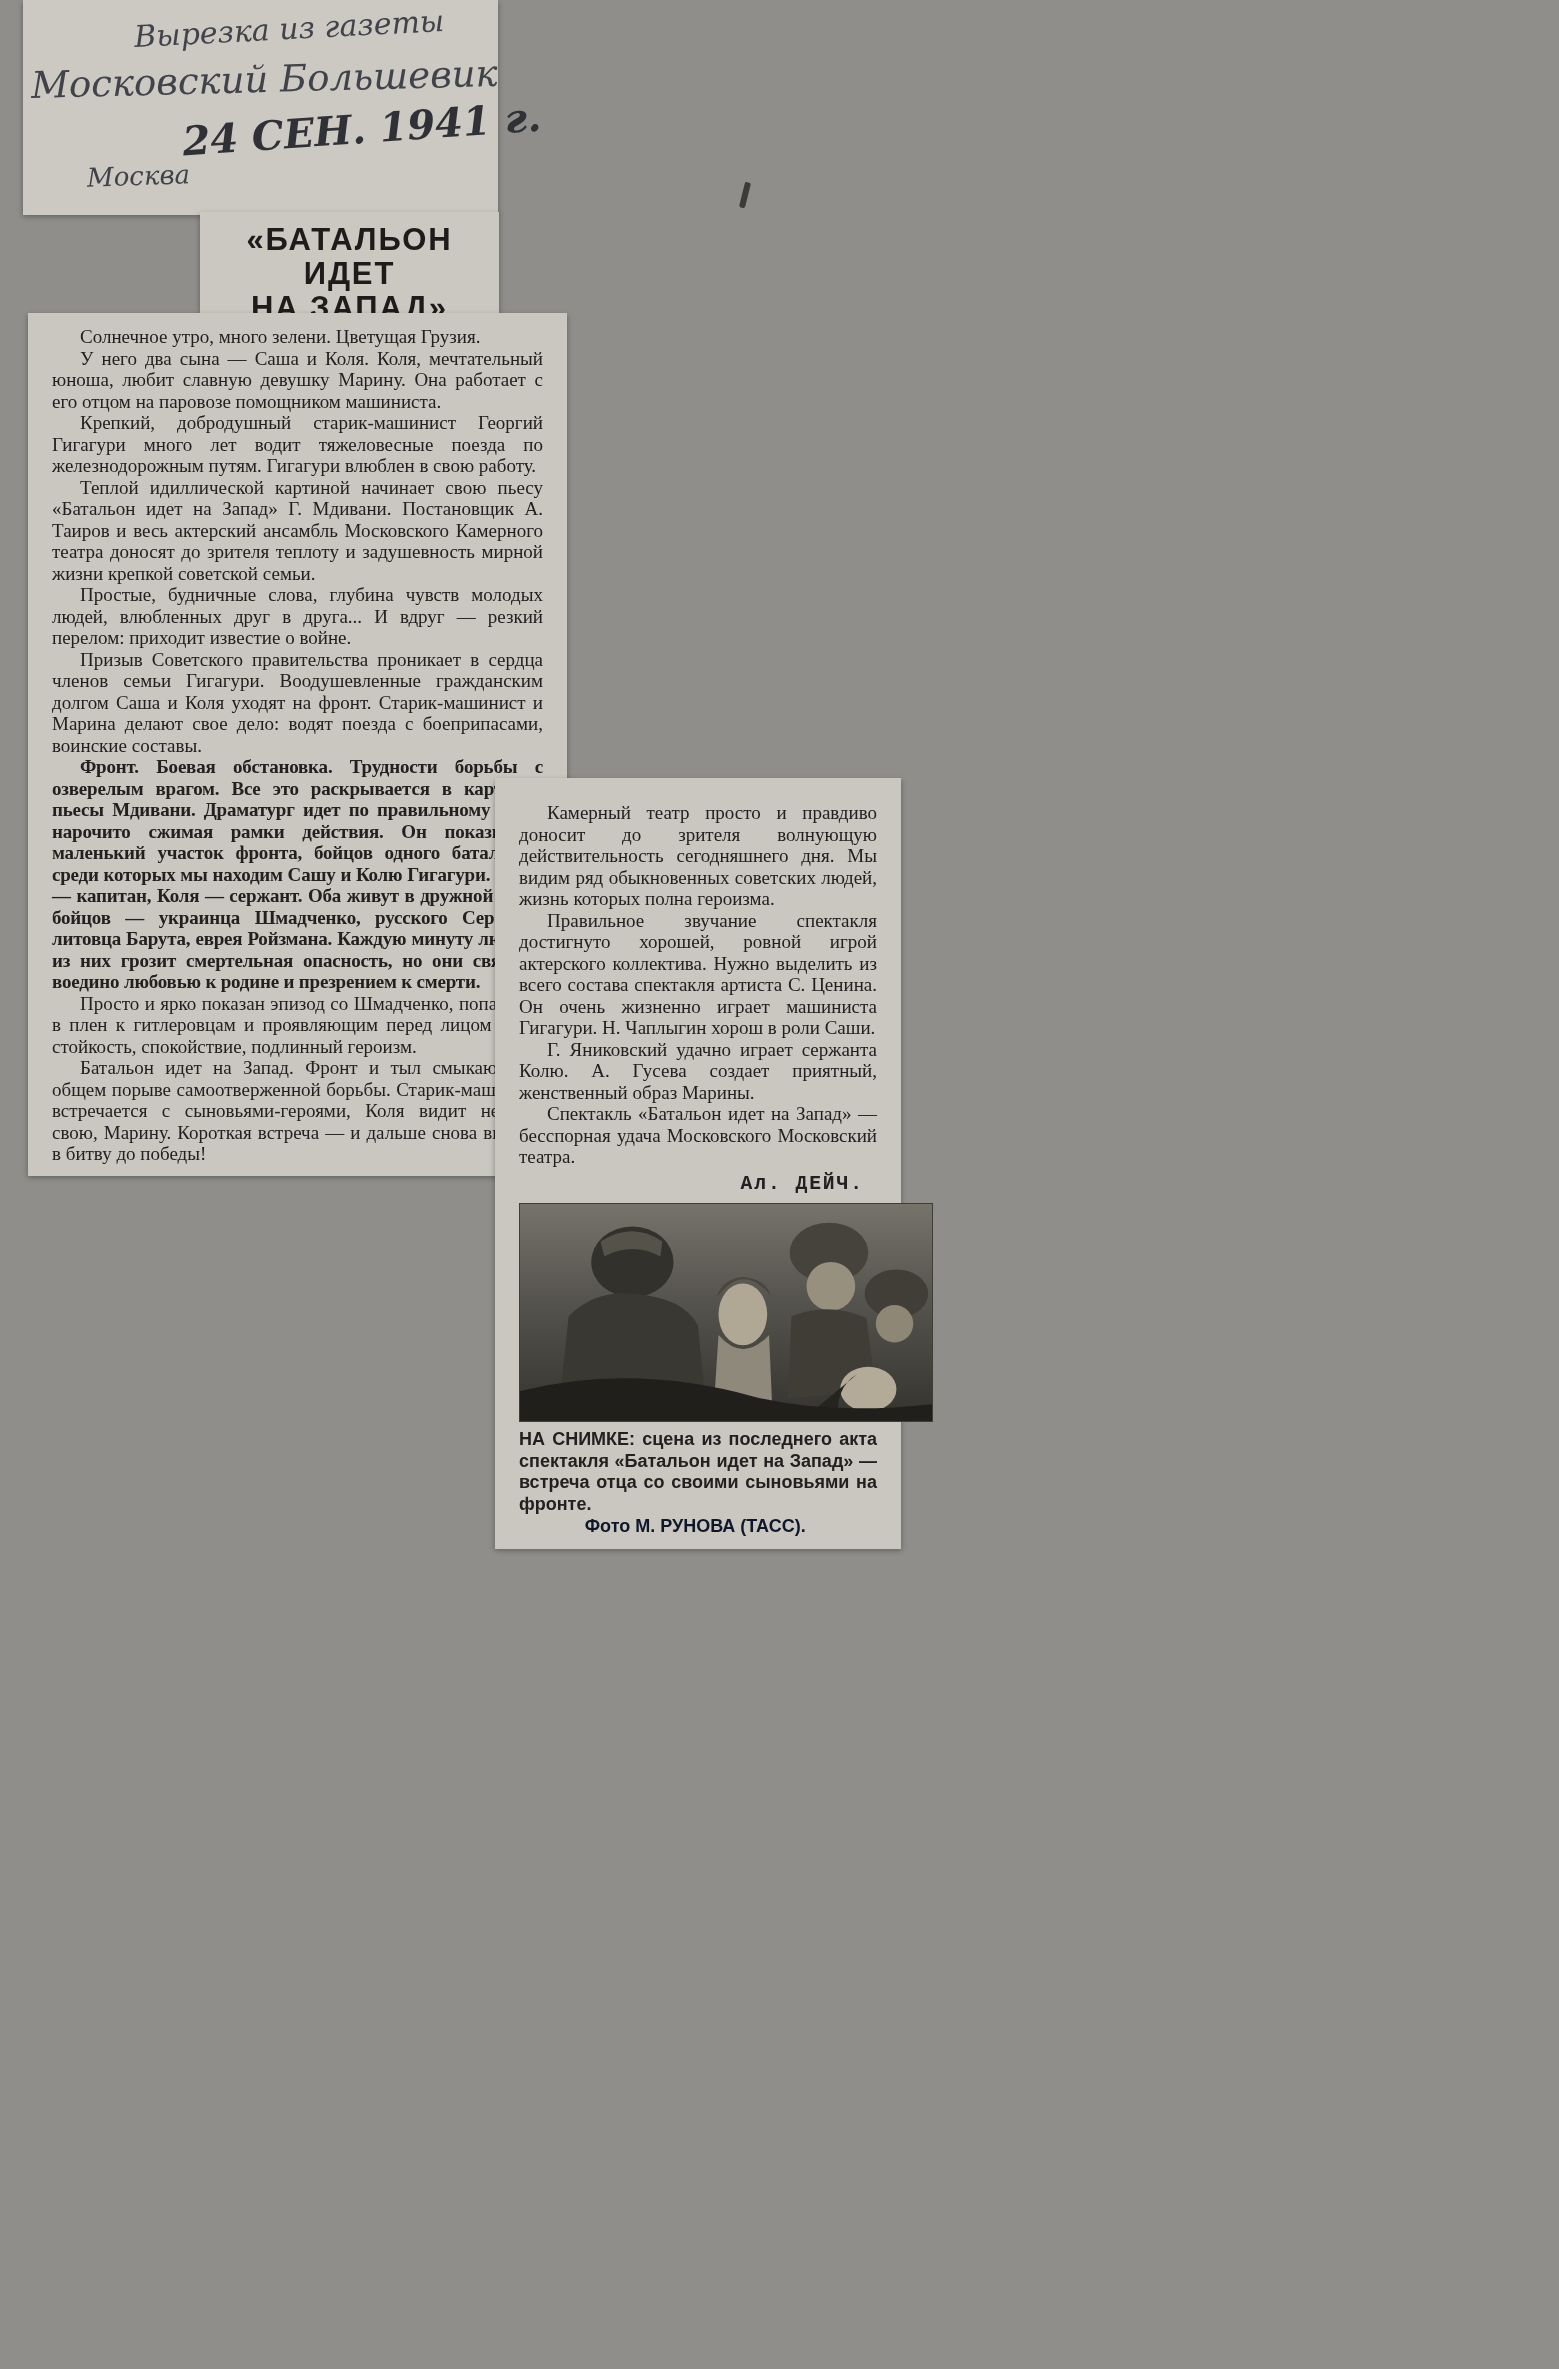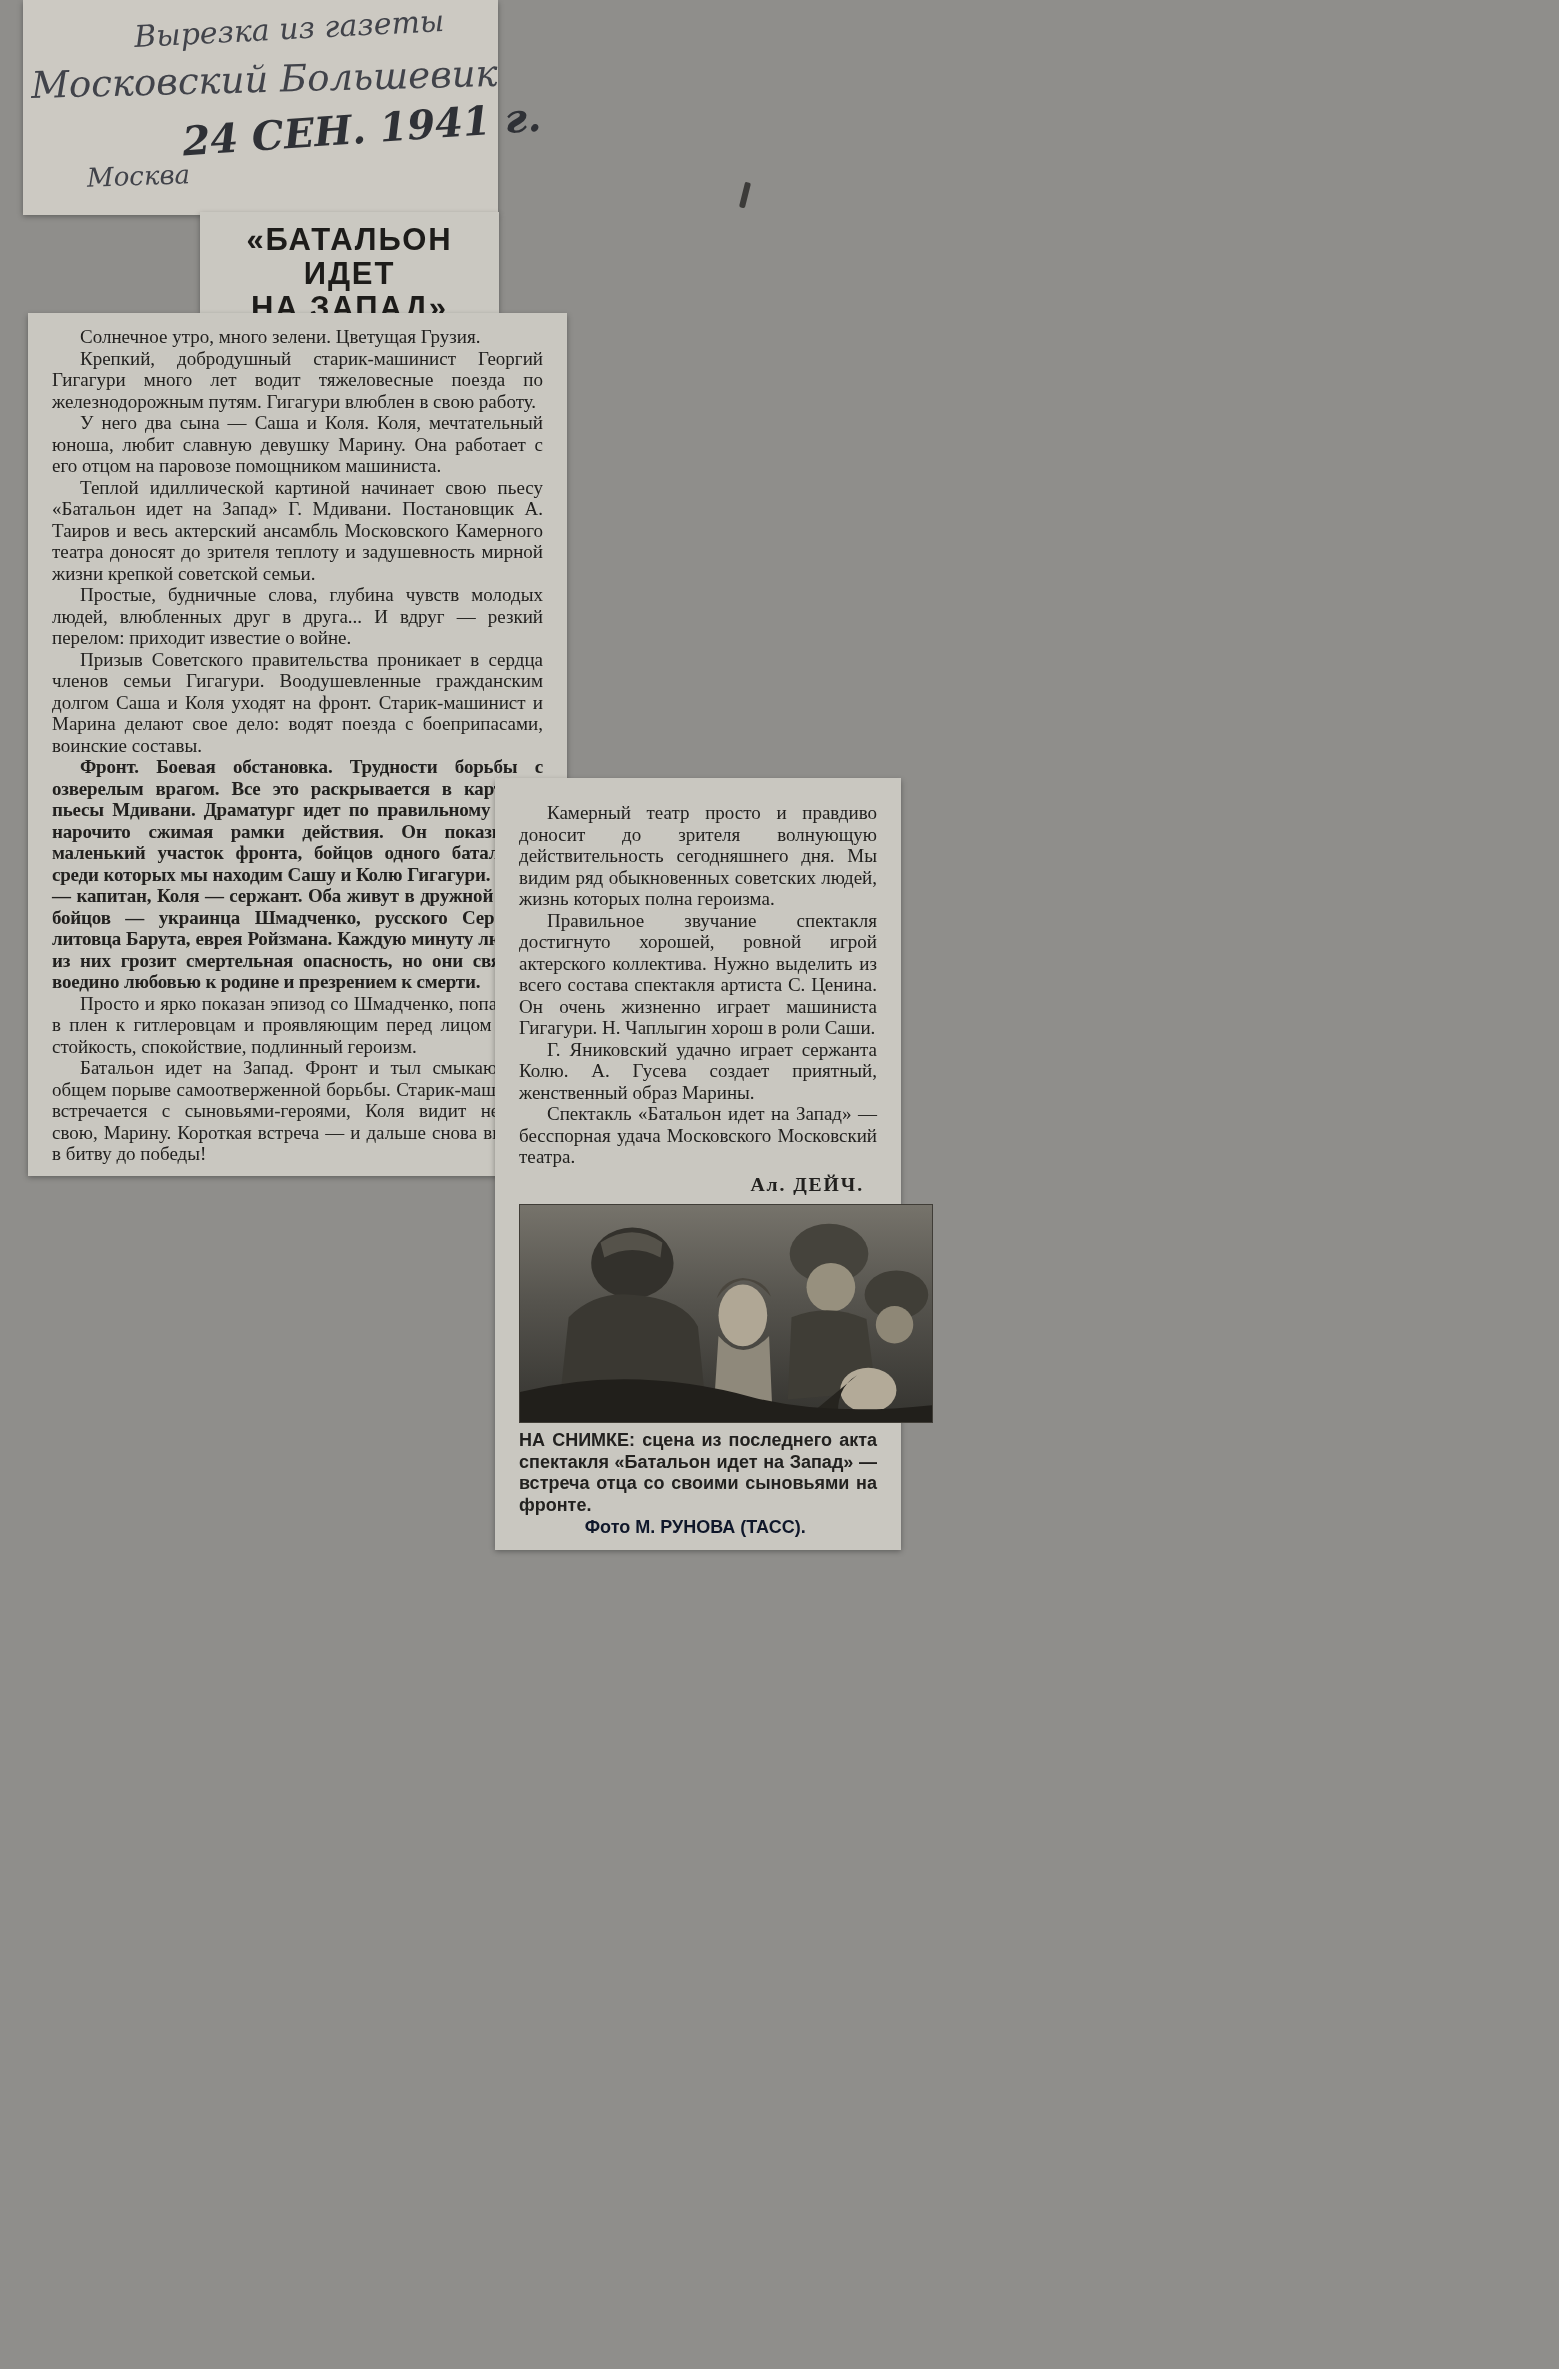--- a/index.html
+++ b/index.html
@@ -44,21 +44,21 @@
     font-size:19px;
     line-height:21.5px;
     text-align:justify;
     text-indent:28px;
     color:#22211f;
   }
   .para-bold { font-weight:bold; letter-spacing:-0.2px; }
 
   .signature {
     text-align:right;
-    font-family:Liberation Serif, serif;
+    font-family:Liberation Mono, monospace;
     font-weight:bold;
     font-size:19.7px;
     letter-spacing:1.9px;
     color:#22211f;
     padding:5.6px 13px 1.9px 0;
   }
 
   figure.photo {
     margin:5.6px auto 7.5px;
     width:414px;
@@ -109,22 +109,22 @@
 
   <div class="paper headline-paper">
     <div class="headline">
       <div>«БАТАЛЬОН ИДЕТ</div>
       <div>НА ЗАПАД»</div>
     </div>
   </div>
 
   <div class="paper col left-col">
     <p class="para">Солнечное утро, много зелени. Цветущая Грузия.</p>
+    <p class="para">У него два сына — Саша и Коля. Коля, мечтательный юноша, любит славную девушку Марину. Она работает с его отцом на паровозе помощником машиниста.</p>
     <p class="para">Крепкий, добродушный старик-машинист Георгий Гигагури много лет водит тяжеловесные поезда по железнодорожным путям. Гигагури влюблен в свою работу.</p>
-    <p class="para">У него два сына — Саша и Коля. Коля, мечтательный юноша, любит славную девушку Марину. Она работает с его отцом на паровозе помощником машиниста.</p>
     <p class="para">Теплой идиллической картиной начинает свою пьесу «Батальон идет на Запад» Г. Мдивани. Постановщик А. Таиров и весь актерский ансамбль Московского Камерного театра доносят до зрителя теплоту и задушевность мирной жизни крепкой советской семьи.</p>
     <p class="para">Простые, будничные слова, глубина чувств молодых людей, влюбленных друг в друга... И вдруг — резкий перелом: приходит известие о войне.</p>
     <p class="para">Призыв Советского правительства проникает в сердца членов семьи Гигагури. Воодушевленные гражданским долгом Саша и Коля уходят на фронт. Старик-машинист и Марина делают свое дело: водят поезда с боеприпасами, воинские составы.</p>
     <p class="para para-bold">Фронт. Боевая обстановка. Трудности борьбы с озверелым врагом. Все это раскрывается в картинах пьесы Мдивани. Драматург идет по правильному пути, нарочито сжимая рамки действия. Он показывает маленький участок фронта, бойцов одного батальона, среди которых мы находим Сашу и Колю Гигагури. Саша — капитан, Коля — сержант. Оба живут в дружной среде бойцов — украинца Шмадченко, русского Сергеева, литовца Барута, еврея Ройзмана. Каждую минуту любому из них грозит смертельная опасность, но они связаны воедино любовью к родине и презрением к смерти.</p>
     <p class="para">Просто и ярко показан эпизод со Шмадченко, попавшим в плен к гитлеровцам и проявляющим перед лицом врага стойкость, спокойствие, подлинный героизм.</p>
     <p class="para">Батальон идет на Запад. Фронт и тыл смыкаются в общем порыве самоотверженной борьбы. Старик-машинист встречается с сыновьями-героями, Коля видит невесту свою, Марину. Короткая встреча — и дальше снова вперед, в битву до победы!</p>
   </div>
 
   <div class="paper col right-col">
     <p class="para">Камерный театр просто и правдиво доносит до зрителя волнующую действительность сегодняшнего дня. Мы видим ряд обыкновенных советских людей, жизнь которых полна героизма.</p>

